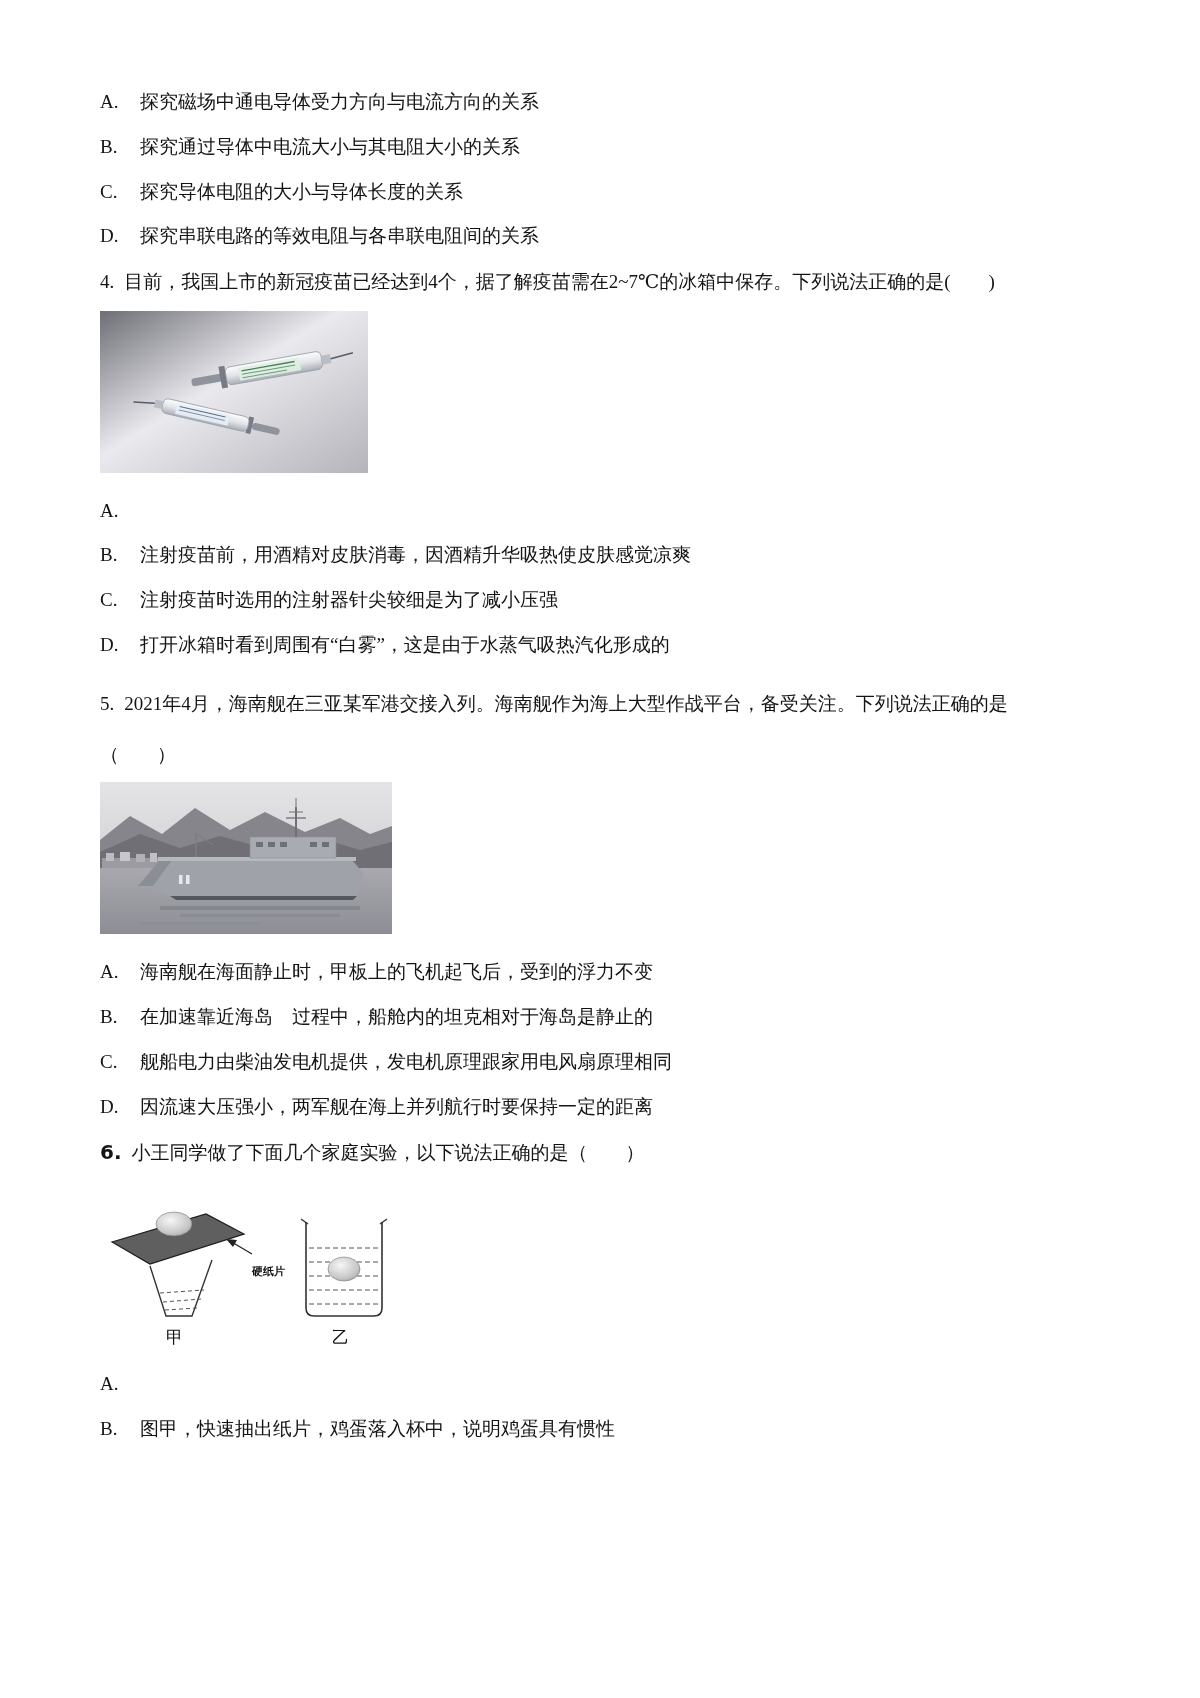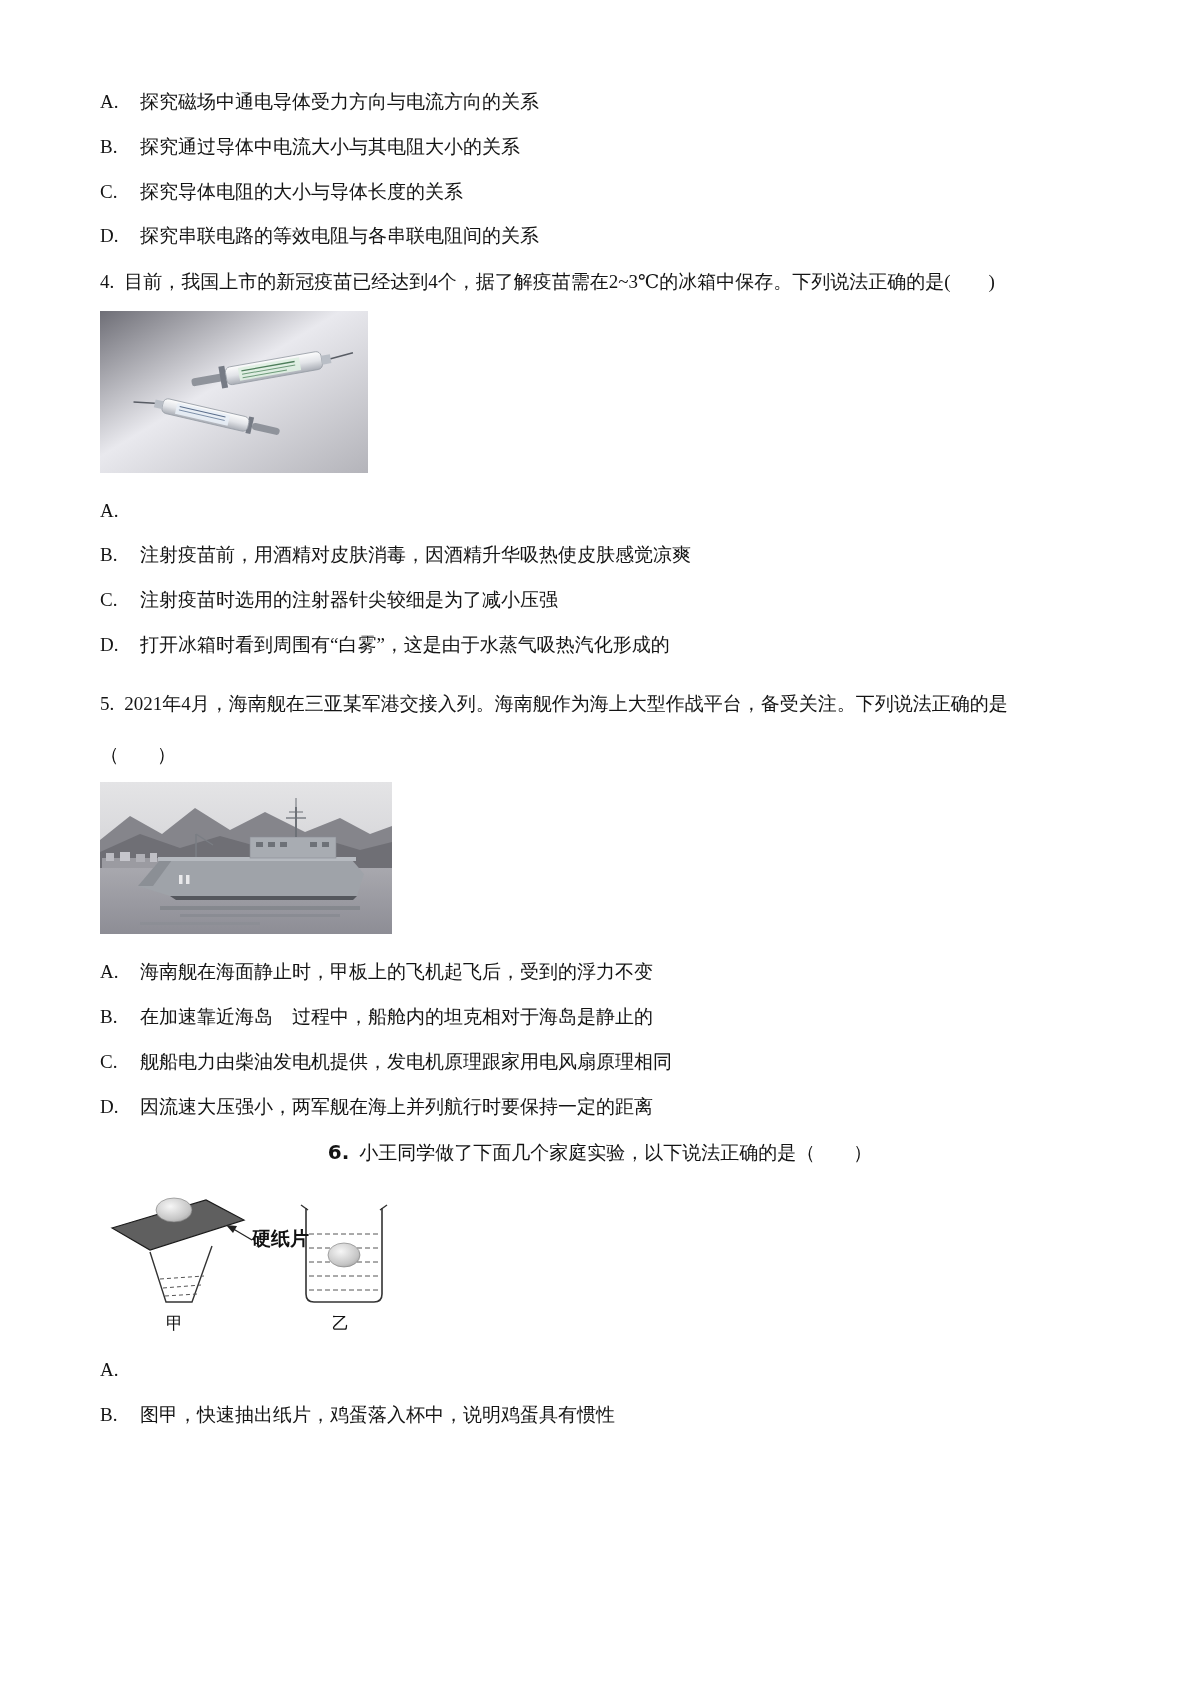--- a/index.html
+++ b/index.html
@@ -27,42 +27,42 @@
     line-height: 1.3;
     margin: 22px 0 16px 0;
     max-width: 1000px;
   }
   .stem .qnum { margin-right: 10px; }
   .stem-q5 {
     line-height: 2.7;
     margin: 0 0 2px 0;
     max-width: 980px;
   }
-  .stem-q6 { margin: 2px 0 18px 0; text-align: center; }
+  .stem-q6 { margin: 2px 0 32px 0; }
   .stem-q6 .qnum {
     font-family: "DejaVu Sans", sans-serif;
     font-weight: bold;
     font-size: 20px;
   }
 
   .photo { display: block; margin: 0 0 26px 0; }
 
   .diagram-wrap {
     position: relative;
     width: 330px;
     height: 152px;
     margin: 0 0 22px 6px;
   }
   .diagram-wrap svg { display: block; }
   .dlabel { position: absolute; font-size: 17px; color: #111; }
   .card-label {
-    left: 146px; top: 42px;
+    left: 146px; top: 66px;
     font-family: "DejaVu Sans", sans-serif;
     font-weight: bold;
-    font-size: 19px;
+    font-size: 11px;
   }
   .jia { left: 60px; top: 128px; }
   .yi  { left: 226px; top: 128px; }
 </style>
 </head>
 <body>
 
 <div class="page">
 
   <div>
@@ -78,21 +78,21 @@
       <span class="opt-label">C.</span>
       <span class="opt-text">探究导体电阻的大小与导体长度的关系</span>
     </div>
     <div class="option">
       <span class="opt-label">D.</span>
       <span class="opt-text">探究串联电路的等效电阻与各串联电阻间的关系</span>
     </div>
   </div>
 
   <p class="stem">
-    <span class="qnum">4.</span><span>目前，我国上市的新冠疫苗已经达到4个，据了解疫苗需在2~3℃的冰箱中保存。下列说法正确的是(　　)</span>
+    <span class="qnum">4.</span><span>目前，我国上市的新冠疫苗已经达到4个，据了解疫苗需在2~7℃的冰箱中保存。下列说法正确的是(　　)</span>
   </p>
 
   <svg class="photo" width="268" height="162" viewBox="0 0 268 162">
     <defs>
       <linearGradient id="phbg" x1="0" y1="0" x2="1" y2="1">
         <stop offset="0" stop-color="#6e6e76"></stop>
         <stop offset="0.45" stop-color="#e9e9ee"></stop>
         <stop offset="1" stop-color="#b4b4ba"></stop>
       </linearGradient>
       <linearGradient id="syr" x1="0" y1="0" x2="0" y2="1">

